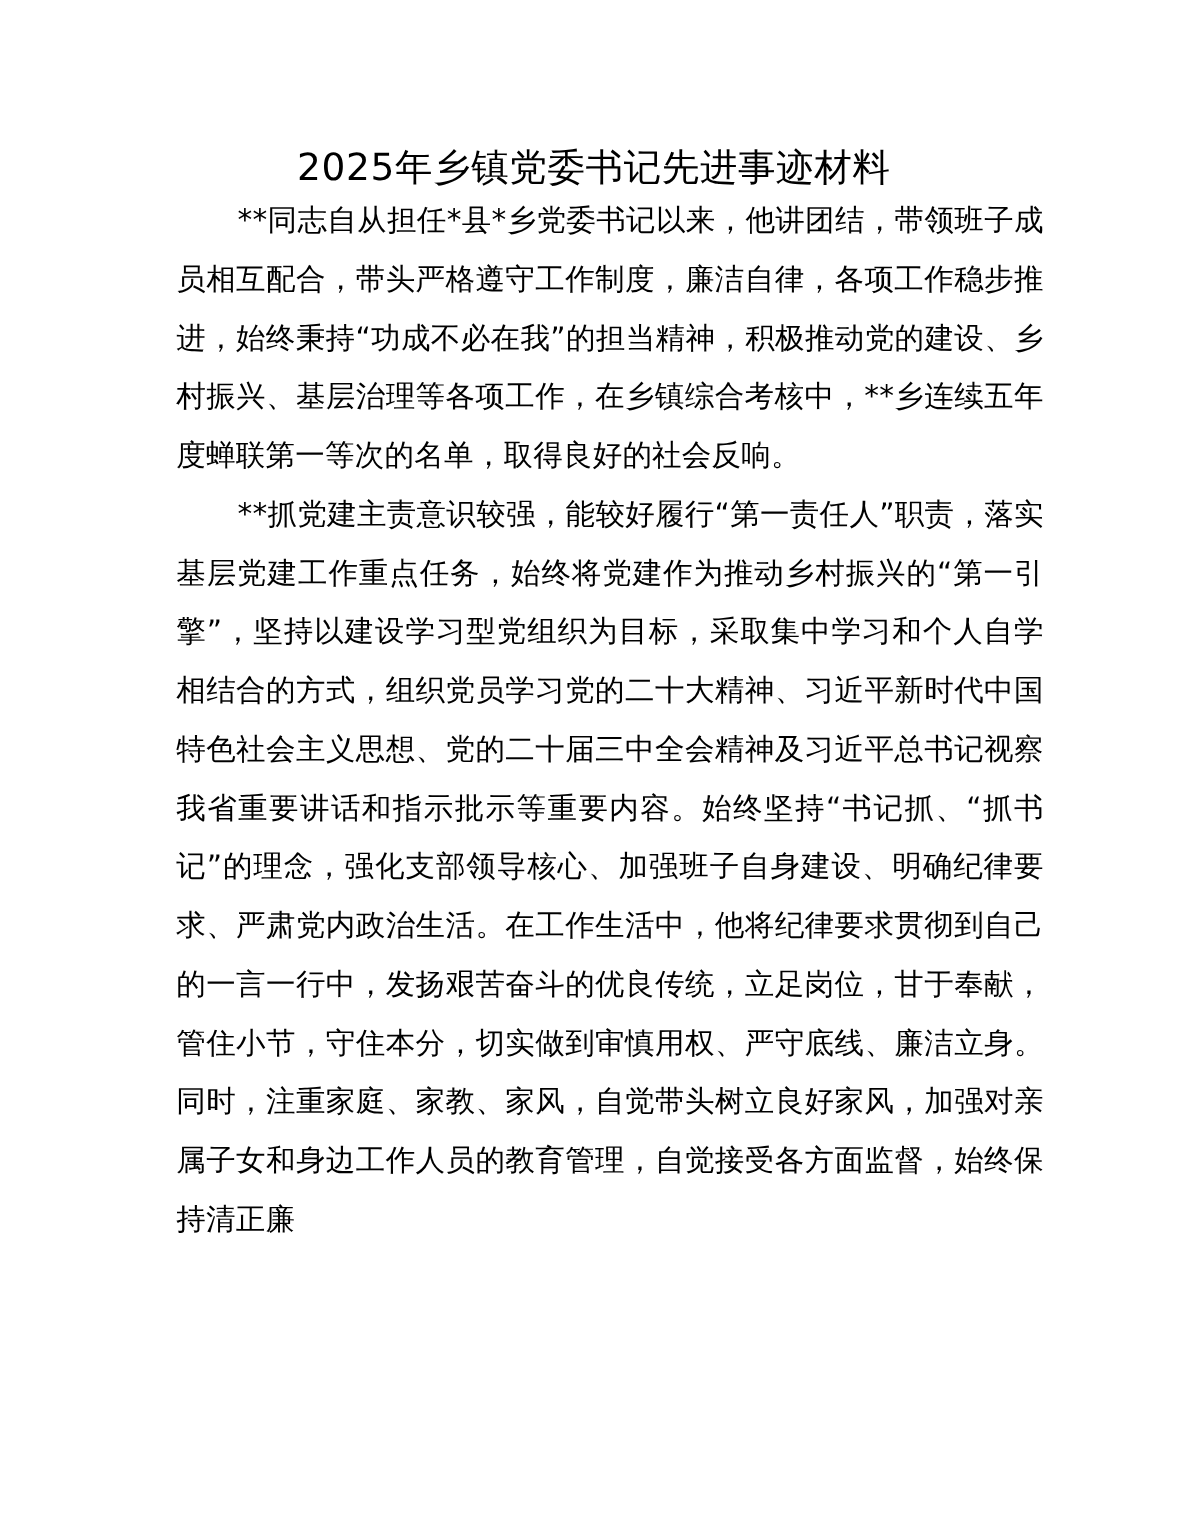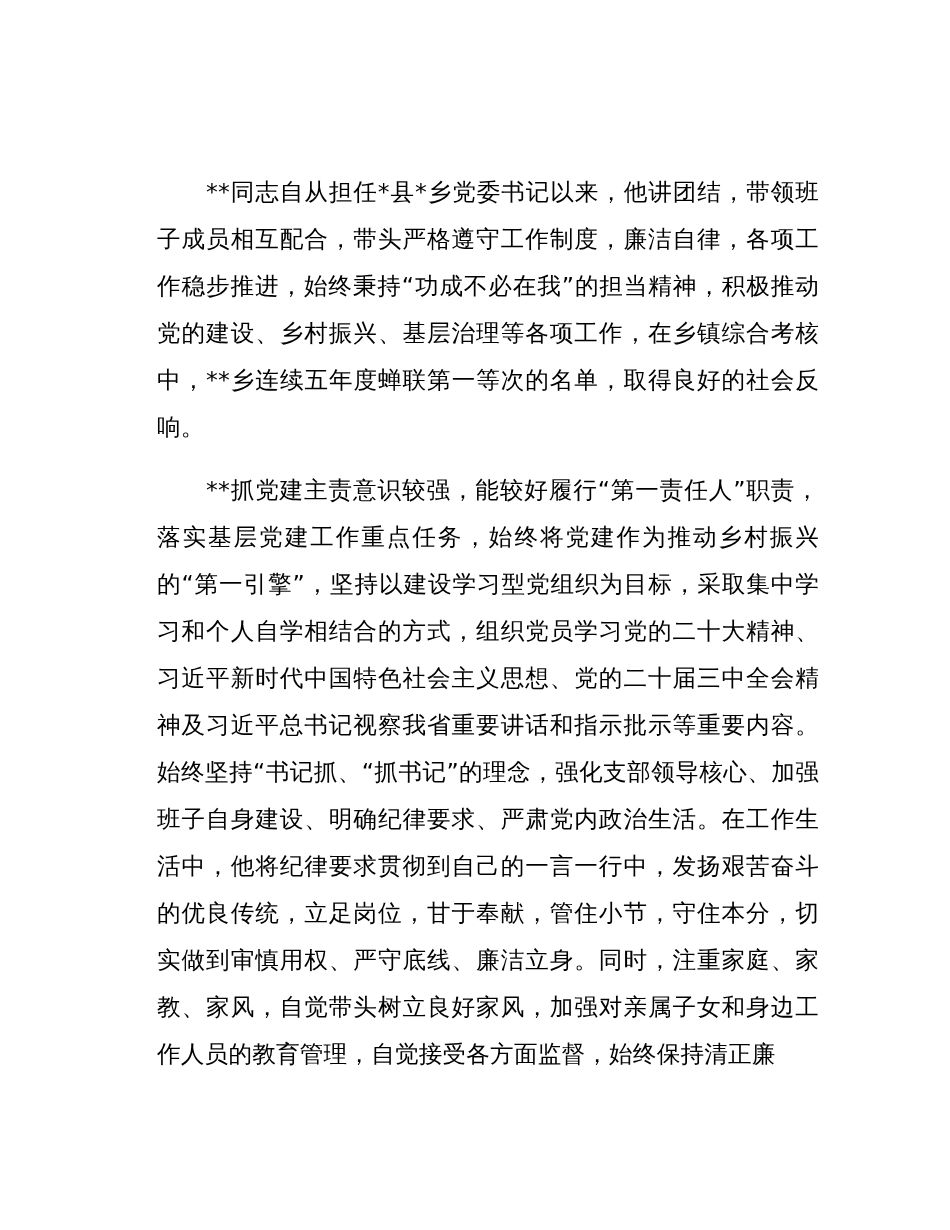--- a/index.html
+++ b/index.html
@@ -35,35 +35,36 @@
     margin: 0;
     font-weight: normal;
   }
   .body-text {
     position: absolute;
     left: 141px;
     top: 153px;
     width: 694px;
   }
   .para {
-    margin: 16px;
+    margin: 0;
     font-size: 23.6px;
     line-height: 47px;
     text-indent: 49px;
     text-align: justify;
     letter-spacing: 0.2px;
     word-break: break-all;
   }
   .para.heading {
     margin-top: 4px;
     margin-bottom: 4px;
   }
 </style>
 </head>
 <body>
 
 <div class="page">
+  <h1 class="title">2025年乡镇党委书记先进事迹材料</h1>
 
   <div class="body-text">
     <p class="para">**同志自从担任*县*乡党委书记以来，他讲团结，带领班子成员相互配合，带头严格遵守工作制度，廉洁自律，各项工作稳步推进，始终秉持“功成不必在我”的担当精神，积极推动党的建设、乡村振兴、基层治理等各项工作，在乡镇综合考核中，**乡连续五年度蝉联第一等次的名单，取得良好的社会反响。</p>
     <p class="para">**抓党建主责意识较强，能较好履行“第一责任人”职责，落实基层党建工作重点任务，始终将党建作为推动乡村振兴的“第一引擎”，坚持以建设学习型党组织为目标，采取集中学习和个人自学相结合的方式，组织党员学习党的二十大精神、习近平新时代中国特色社会主义思想、党的二十届三中全会精神及习近平总书记视察我省重要讲话和指示批示等重要内容。始终坚持“书记抓、“抓书记”的理念，强化支部领导核心、加强班子自身建设、明确纪律要求、严肃党内政治生活。在工作生活中，他将纪律要求贯彻到自己的一言一行中，发扬艰苦奋斗的优良传统，立足岗位，甘于奉献，管住小节，守住本分，切实做到审慎用权、严守底线、廉洁立身。同时，注重家庭、家教、家风，自觉带头树立良好家风，加强对亲属子女和身边工作人员的教育管理，自觉接受各方面监督，始终保持清正廉</p>
   </div>
 </div>
 
 </body></html>

